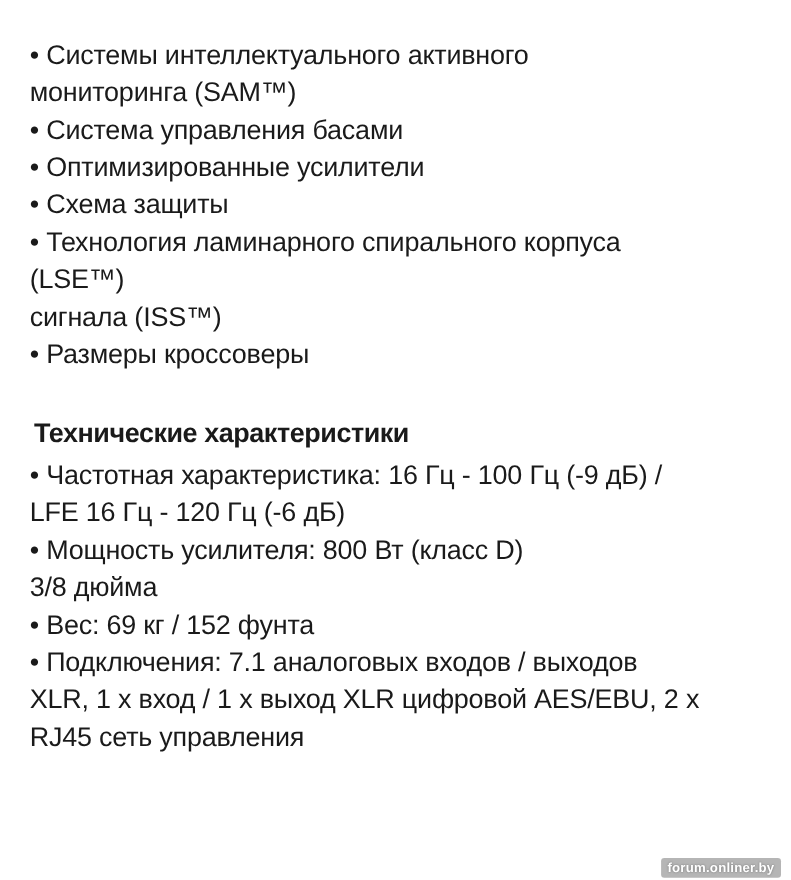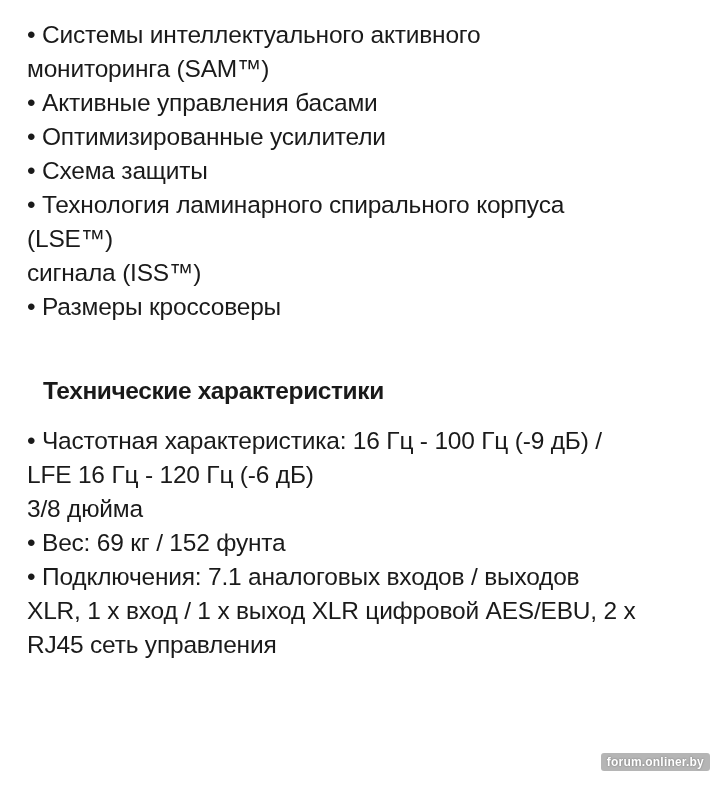--- a/index.html
+++ b/index.html
@@ -11,75 +11,76 @@
       width: 719px;
       height: 800px;
       position: relative;
       overflow: hidden;
       font-family: "Liberation Sans", "DejaVu Sans", sans-serif;
       color: #1a1a1a;
     }
     .doc {
       position: absolute;
       left: 27px;
-      top: 18px;
+      top: 34px;
       width: 680px;
       font-size: 24.5px;
       line-height: 34px;
       letter-spacing: -0.2px;
     }
     .line {
       margin: 0;
       white-space: nowrap;
     }
     .spacer {
       height: 34px;
     }
     .heading {
       font-weight: bold;
-      margin: 16px;
+      margin: 4px;
       letter-spacing: -0.4px;
     }
     .watermark {
       position: absolute;
       right: 9px;
-      bottom: 29px;
+      bottom: 2px;
       font-family: "Liberation Sans", "DejaVu Sans", sans-serif;
       font-size: 12px;
       font-weight: bold;
       color: #ffffff;
       background: rgba(120,120,120,0.55);
       padding: 2px 6px;
       border-radius: 3px;
       letter-spacing: 0.2px;
       text-shadow: 0 0 2px rgba(0,0,0,0.4);
     }
   </style>
 </head>
 <body>
 
 <div class="doc">
   <div>
     <p class="line">• Системы интеллектуального активного</p>
     <p class="line">мониторинга (SAM™)</p>
-    <p class="line">• Активные управления басами</p>
+    <p class="line">• Система управления басами</p>
     <p class="line">• Оптимизированные усилители</p>
     <p class="line">• Схема защиты</p>
     <p class="line">• Технология ламинарного спирального корпуса</p>
     <p class="line">(LSE™)</p>
     <p class="line">сигнала (ISS™)</p>
     <p class="line">• Размеры кроссоверы</p>
   </div>
 
   <div class="spacer"></div>
 
   <div>
     <p class="heading">Технические характеристики</p>
     <p class="line">• Частотная характеристика: 16 Гц - 100 Гц (-9 дБ) /</p>
     <p class="line">LFE 16 Гц - 120 Гц (-6 дБ)</p>
+    <p class="line">• Мощность усилителя: 800 Вт (класс D)</p>
     <p class="line">3/8 дюйма</p>
     <p class="line">• Вес: 69 кг / 152 фунта</p>
     <p class="line">• Подключения: 7.1 аналоговых входов / выходов</p>
     <p class="line">XLR, 1 х вход / 1 х выход XLR цифровой AES/EBU, 2 х</p>
     <p class="line">RJ45 сеть управления</p>
   </div>
 </div>
 
 <div class="watermark">forum.onliner.by</div>
 

